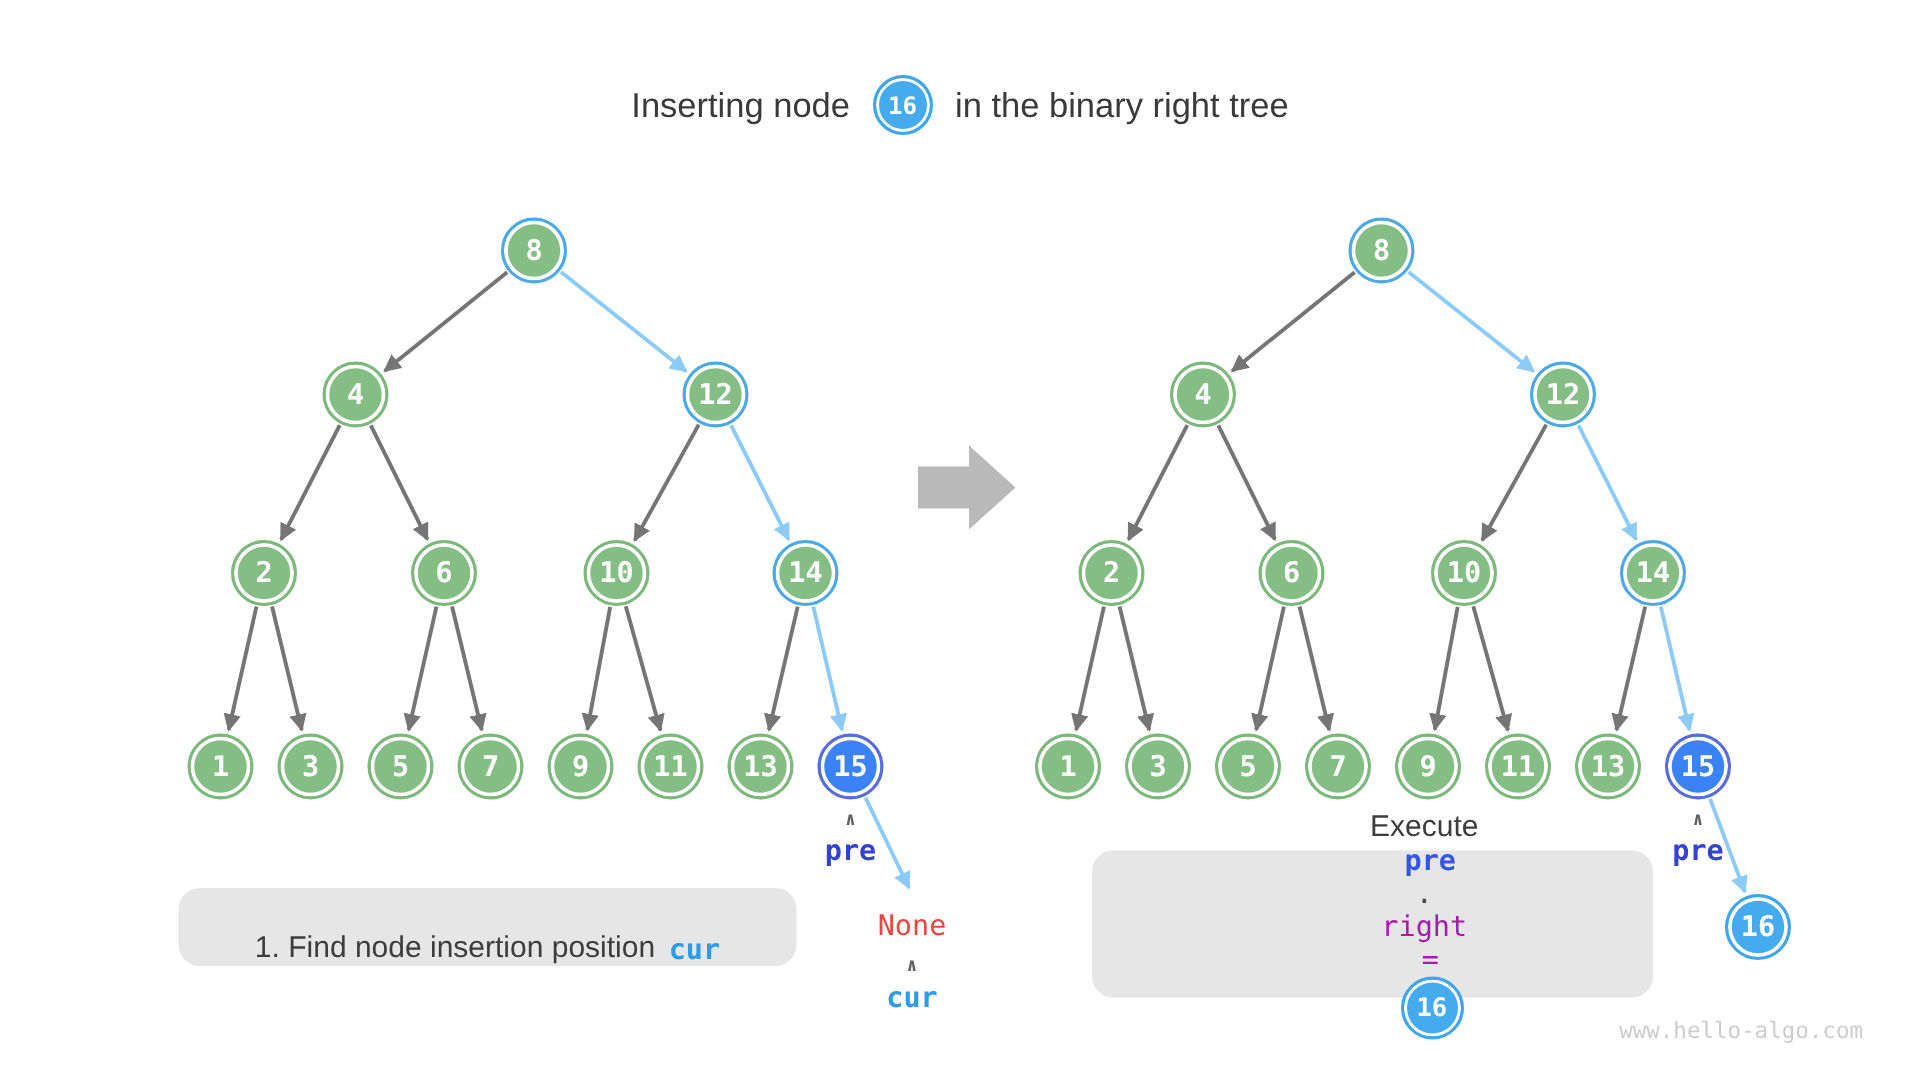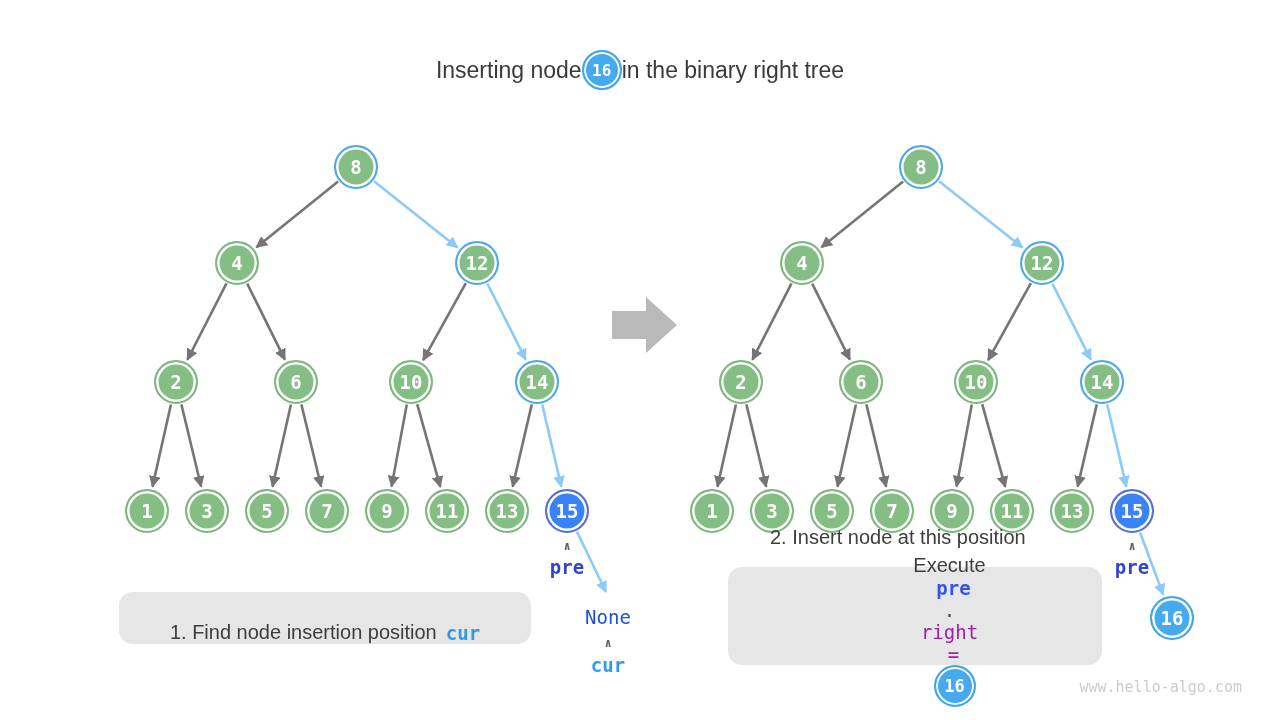--- a/index.html
+++ b/index.html
@@ -6,21 +6,21 @@
   html,body { background:#ffffff; }
   #stage {
     position:relative; width:1280px; height:720px; background:#ffffff;
     font-family:"Liberation Sans", sans-serif; overflow:hidden;
   }
   #edges-svg { position:absolute; left:0; top:0; width:1280px; height:720px; z-index:1; }
 
   
   .title {
     position:absolute; left:0; top:48px; width:1280px; height:44px; z-index:3;
-    display:flex; align-items:center; justify-content:center; 
+    display:flex; align-items:center; justify-content:center; gap:15px;
     font-size:23px; color:#3a3a3a;
   }
   .title-node {
     width:40px; height:40px; border-radius:50%;
     background:#45aaee; border:2px solid #3fa6ec;
     box-shadow: inset 0 0 0 2px #ffffff;
     display:flex; align-items:center; justify-content:center;
     font:bold 16px "DejaVu Sans Mono", monospace; color:#ffffff;
   }
 
@@ -37,21 +37,21 @@
   .node.b { background:#45aaee; border:2.5px solid #3fa6ec; }
 
   
   .ann {
     position:absolute; transform:translate(-50%,-50%); z-index:3;
     font:bold 19px "DejaVu Sans Mono", monospace; white-space:nowrap;
   }
   .ann.caret { font-size:12px; color:#606060; }
   .ann.pre   { color:#3243d2; }
   .ann.cur   { color:#2d9be8; }
-  .ann.none  { color:#1d4ed8; font-weight:normal; }
+  .ann.none  { color:#ef4444; font-weight:normal; }
 
   
   .caption1 {
     position:absolute; left:119px; top:592px; width:412px; height:52px; z-index:3;
     background:#e6e6e6; border-radius:14px;
     display:flex; align-items:flex-end; justify-content:center; gap:9px;
     font-size:20px; color:#3d3d3d;
   }
   .caption2 {
     position:absolute; left:728px; top:567px; width:374px; height:98px; z-index:3;
@@ -137,21 +137,20 @@
   <svg id="big-arrow" width="1280" height="720">
     <polygon points="612,311 646,311 646,297 677,325 646,353 646,339 612,339" fill="#b9b9b9"></polygon>
   </svg>
 
   <div class="caption1">
     <span>1. Find node insertion position</span>
     <span class="code cur1">cur</span>
   </div>
 
   <div class="caption2">
-    <span>2. Insert node at this position</span>
     <span class="line2">
       <span>Execute</span>
       <span class="code pre2" style="margin-left:8px">pre</span>
       <span class="code dark">.</span>
       <span class="code dim">right</span>
       <span class="code dim" style="margin-left:8px">=</span>
       <span class="cap-node">
         <span>16</span>
       </span>
     </span>

